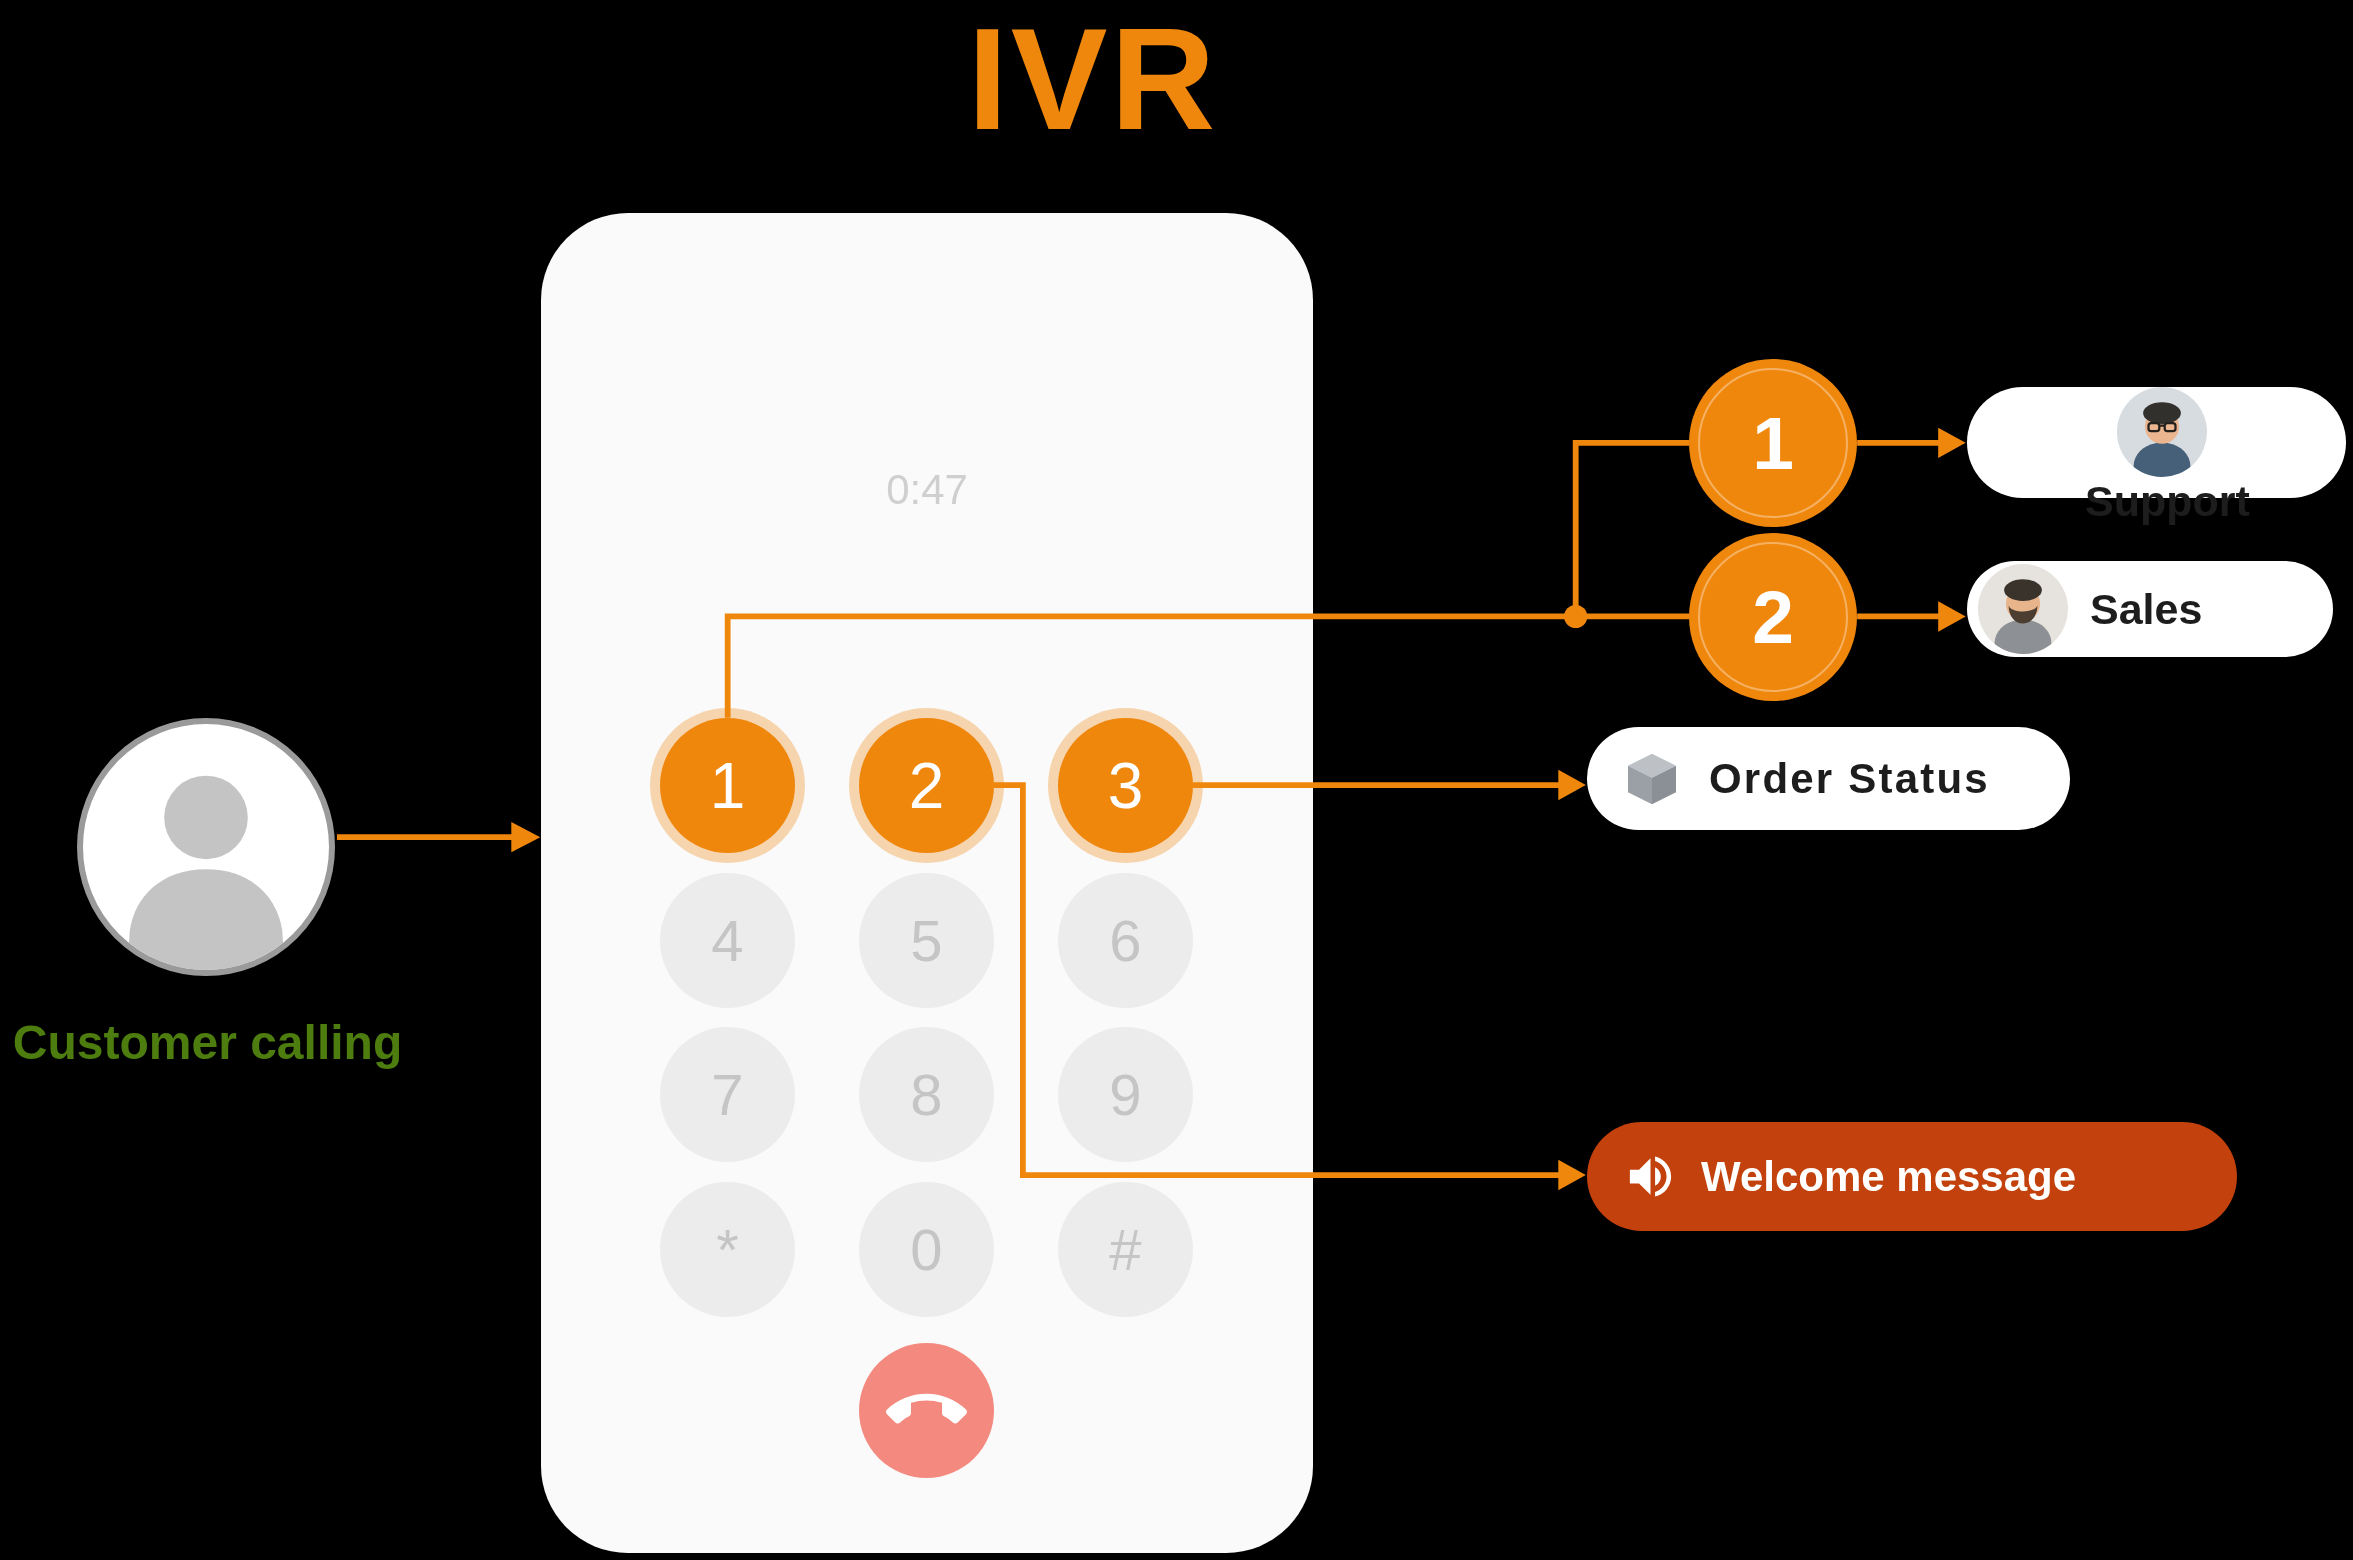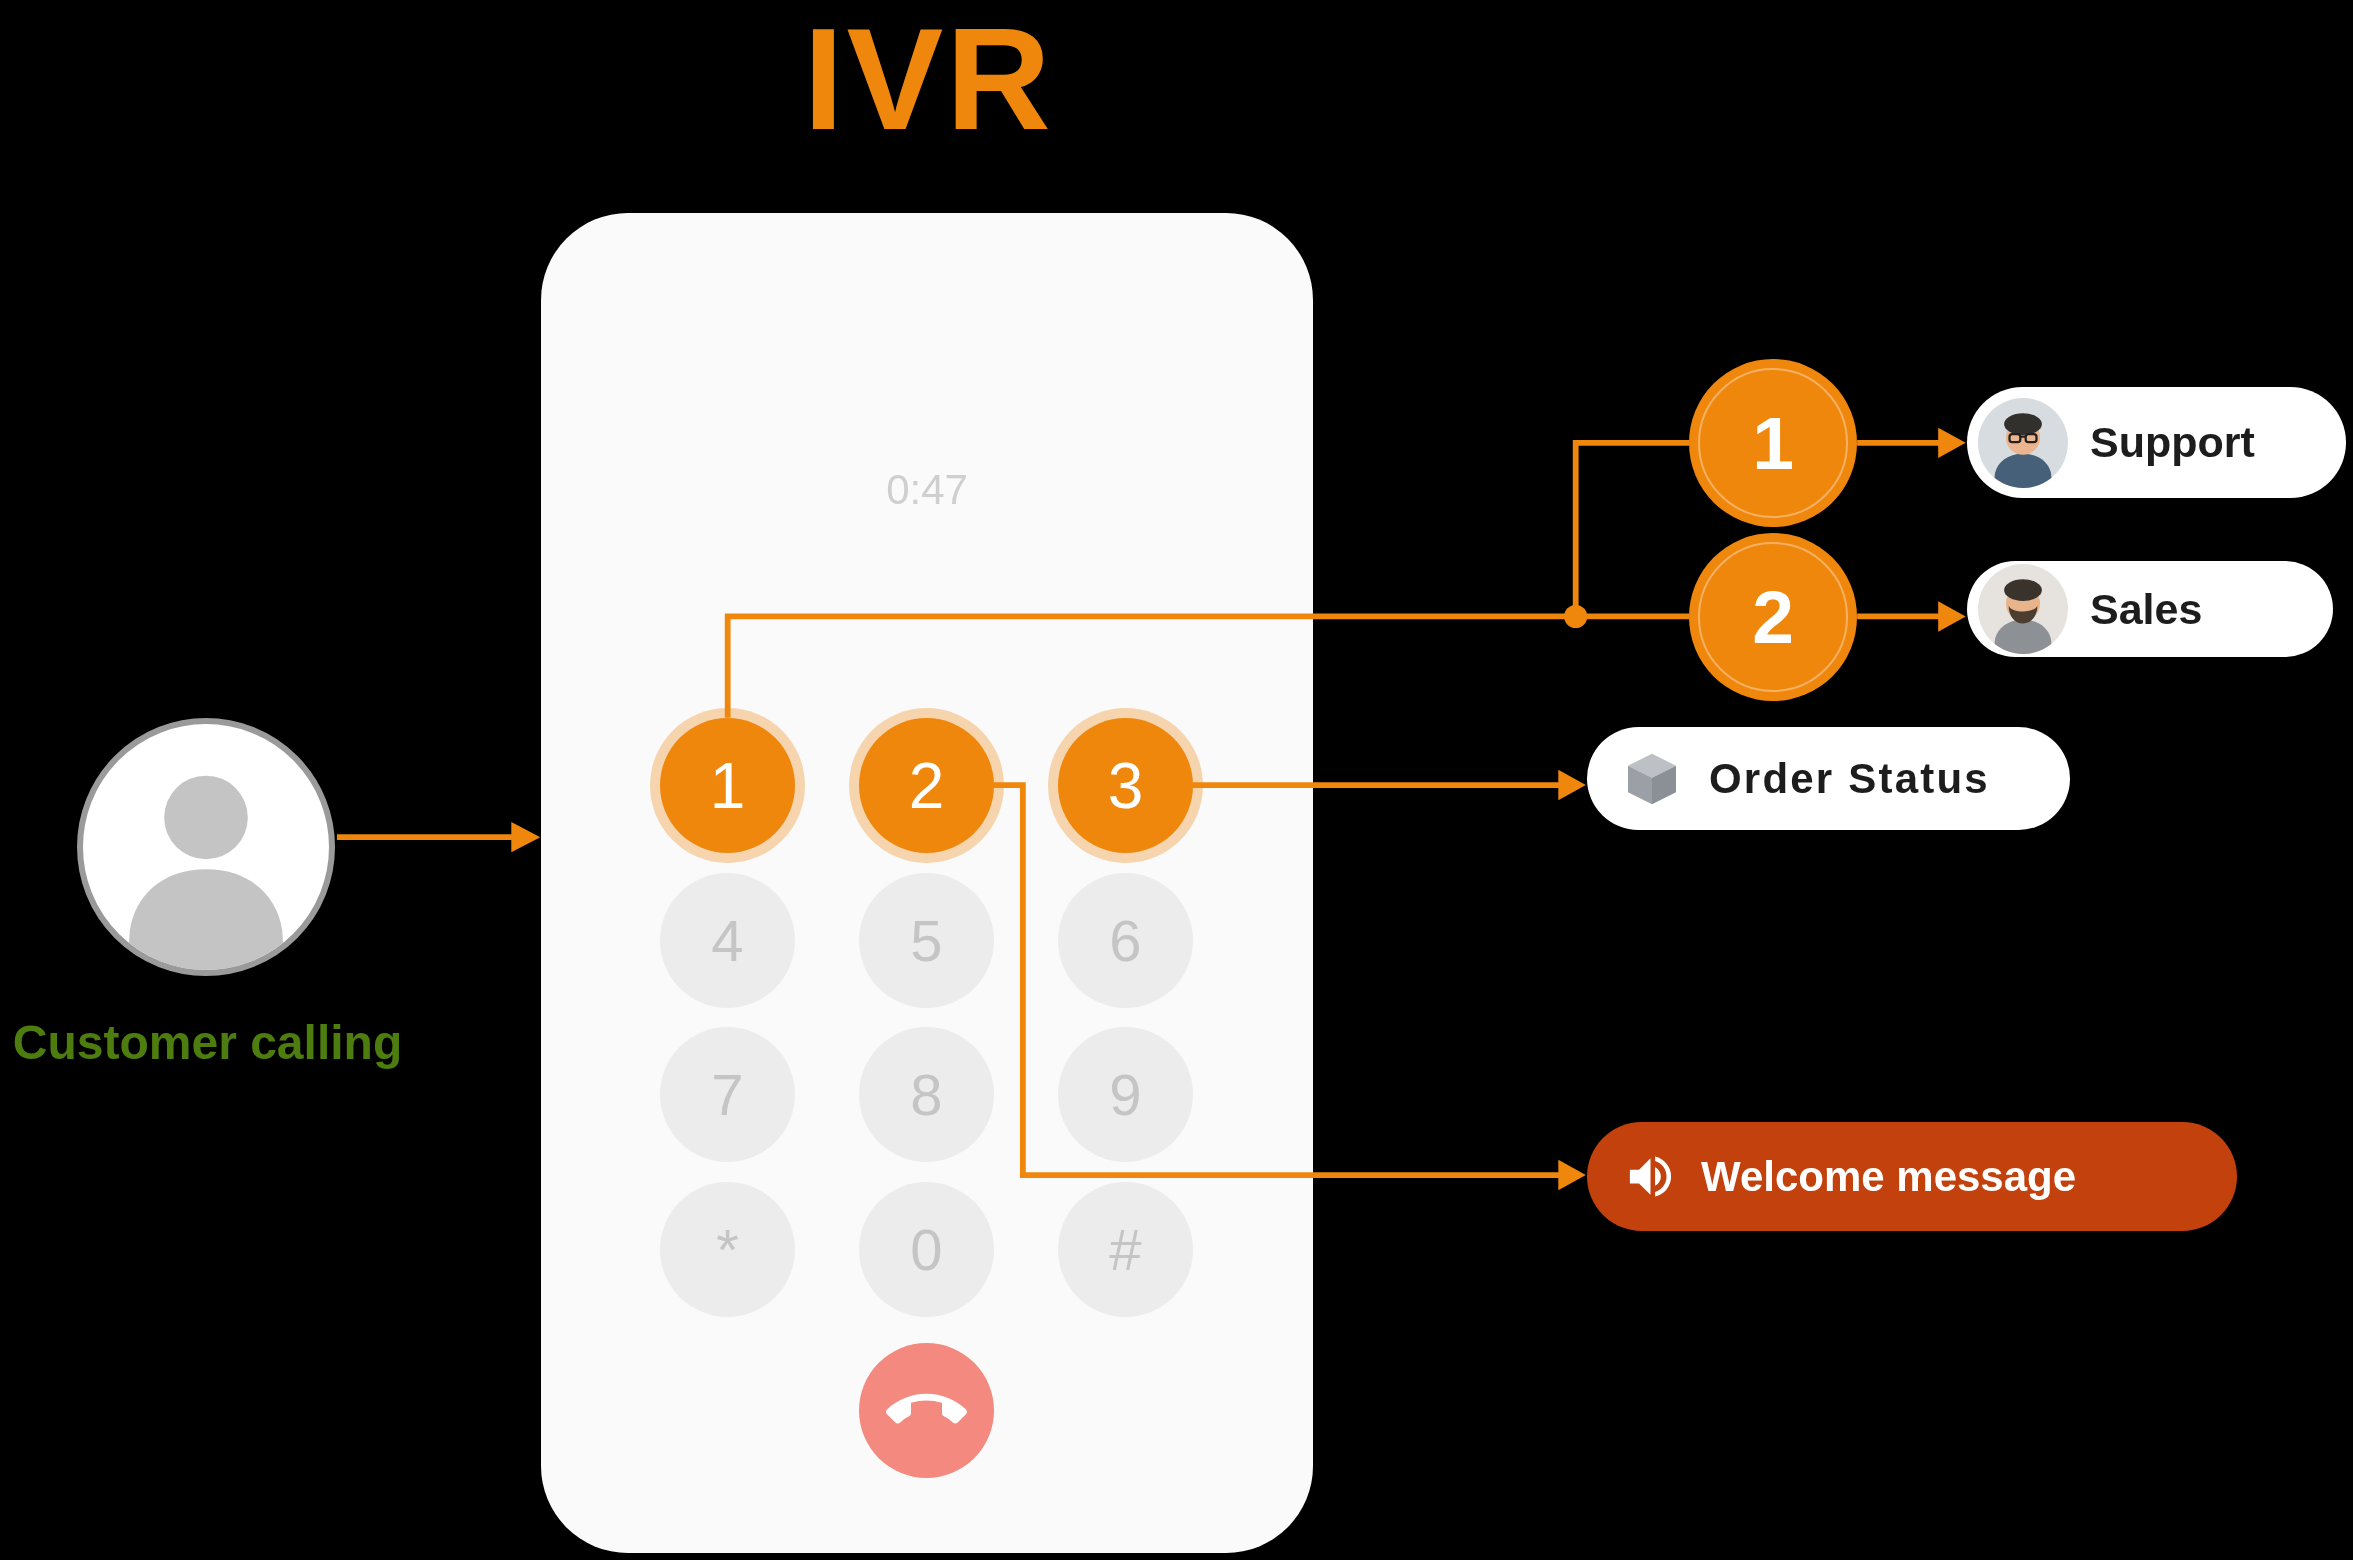--- a/index.html
+++ b/index.html
@@ -1,20 +1,20 @@
 <!DOCTYPE html>
 <html style="font-size:11.6px"><head>
 <meta charset="utf-8">
 <style>
   html,body{margin:0;padding:0;background:#000;}
   body{width:2354px;height:1560px;font-family:"Liberation Sans","DejaVu Sans",sans-serif;}
   #stage{position:relative;width:2354px;height:1560px;background:#000;overflow:hidden;}
 
   
-  #title{position:absolute;left:639px;top:7.2px;width:579px;text-align:center;
+  #title{position:absolute;left:639px;top:7.2px;width:579px;text-align:right;
          font-size:145px;font-weight:800;color:#F0870D;letter-spacing:2.9px;line-height:1;}
 
   
   #caller-avatar{position:absolute;left:77px;top:718px;width:246px;height:246px;
                  border:6.5px solid #9A9A9A;border-radius:50%;background:#FFFFFF;overflow:hidden;}
   #caller-avatar svg{width:100%;height:100%;display:block;}
   #caller-label{position:absolute;left:0;top:1015px;width:415px;text-align:center;
                 font-size:48px;font-weight:700;color:#4d7c0f;}
 
   
@@ -43,21 +43,21 @@
                 color:#FFFFFF;display:flex;align-items:center;justify-content:center;
                 font-size:75px;font-weight:700;}
   .route-circle::after{content:"";position:absolute;inset:8.7px;border:2.9px solid rgba(255,255,255,0.35);
                        border-radius:50%;}
   #route-circle-1{left:1689px;top:359px;}
   #route-circle-2{left:1689px;top:533px;}
 
   
   .pill{position:absolute;background:#FFFFFF;border-radius:723px;display:flex;align-items:center;
         font-weight:700;color:#1D1D1D;}
-  #support-pill{left:1967px;top:387px;width:379px;height:111px;}
+  #support-pill{left:1967px;top:387px;width:379px;height:111px;flex-direction:column;}
   #sales-pill{left:1967px;top:561px;width:366px;height:96px;}
   #order-pill{left:1587px;top:727px;width:483px;height:103px;}
   #welcome-pill{left:1587px;top:1122px;width:650px;height:109px;background:#c2410c;color:#FFFFFF;}
 
   .pill-avatar{width:90px;height:90px;border-radius:50%;margin-left:11px;overflow:hidden;flex:none;}
   .pill-avatar svg{width:100%;height:100%;display:block;}
   .pill-label{margin-left:22px;font-size:43px;}
   #order-pill .pill-icon{margin-left:33px;width:64px;height:64px;flex:none;}
   #order-pill .pill-label{margin-left:25px;font-size:42px;letter-spacing:2.2px;}
   #welcome-pill .pill-icon{margin-left:36px;width:55px;height:55px;flex:none;}

